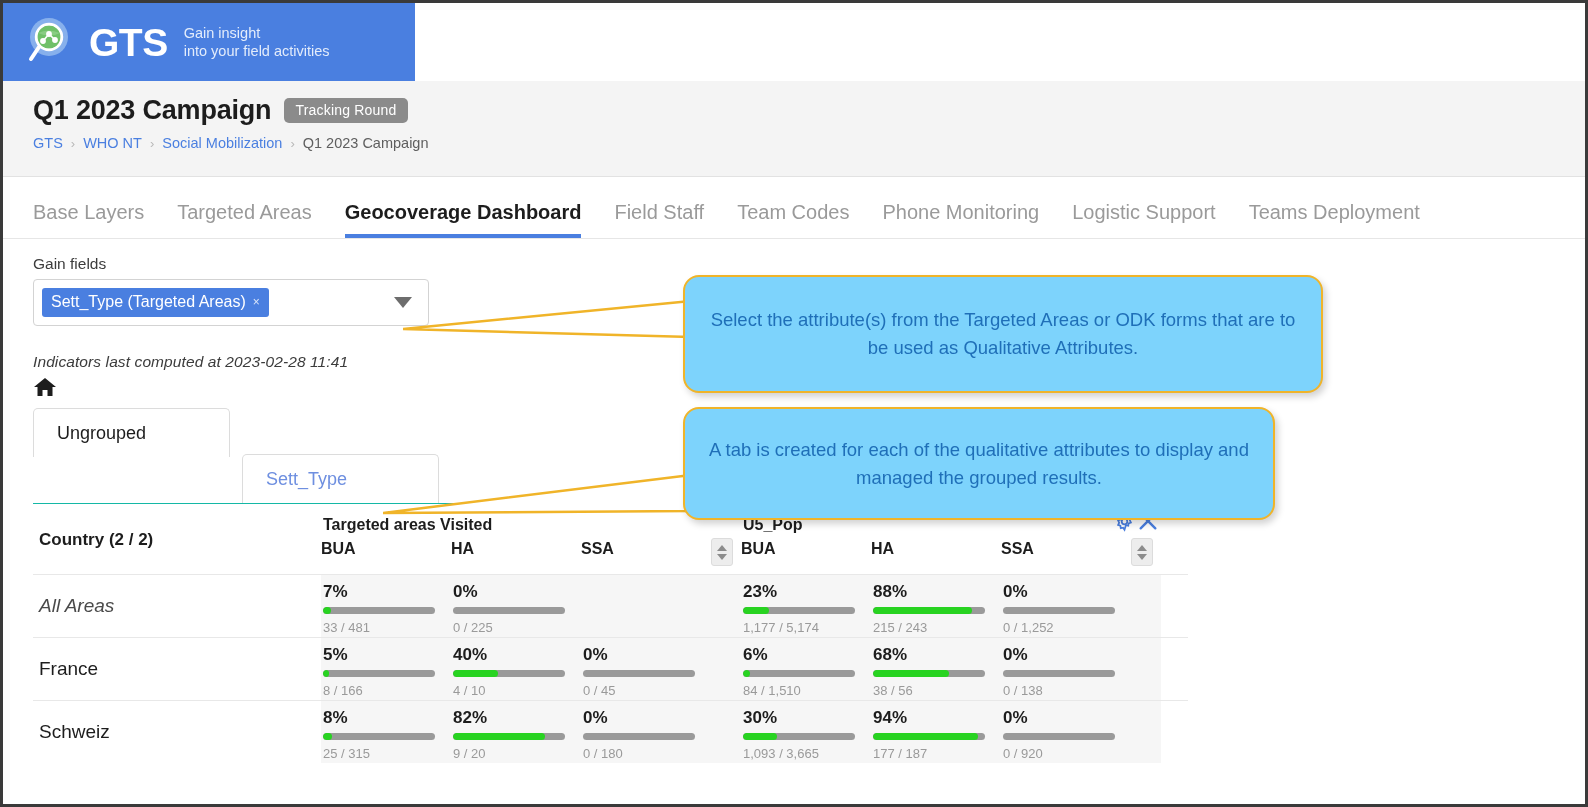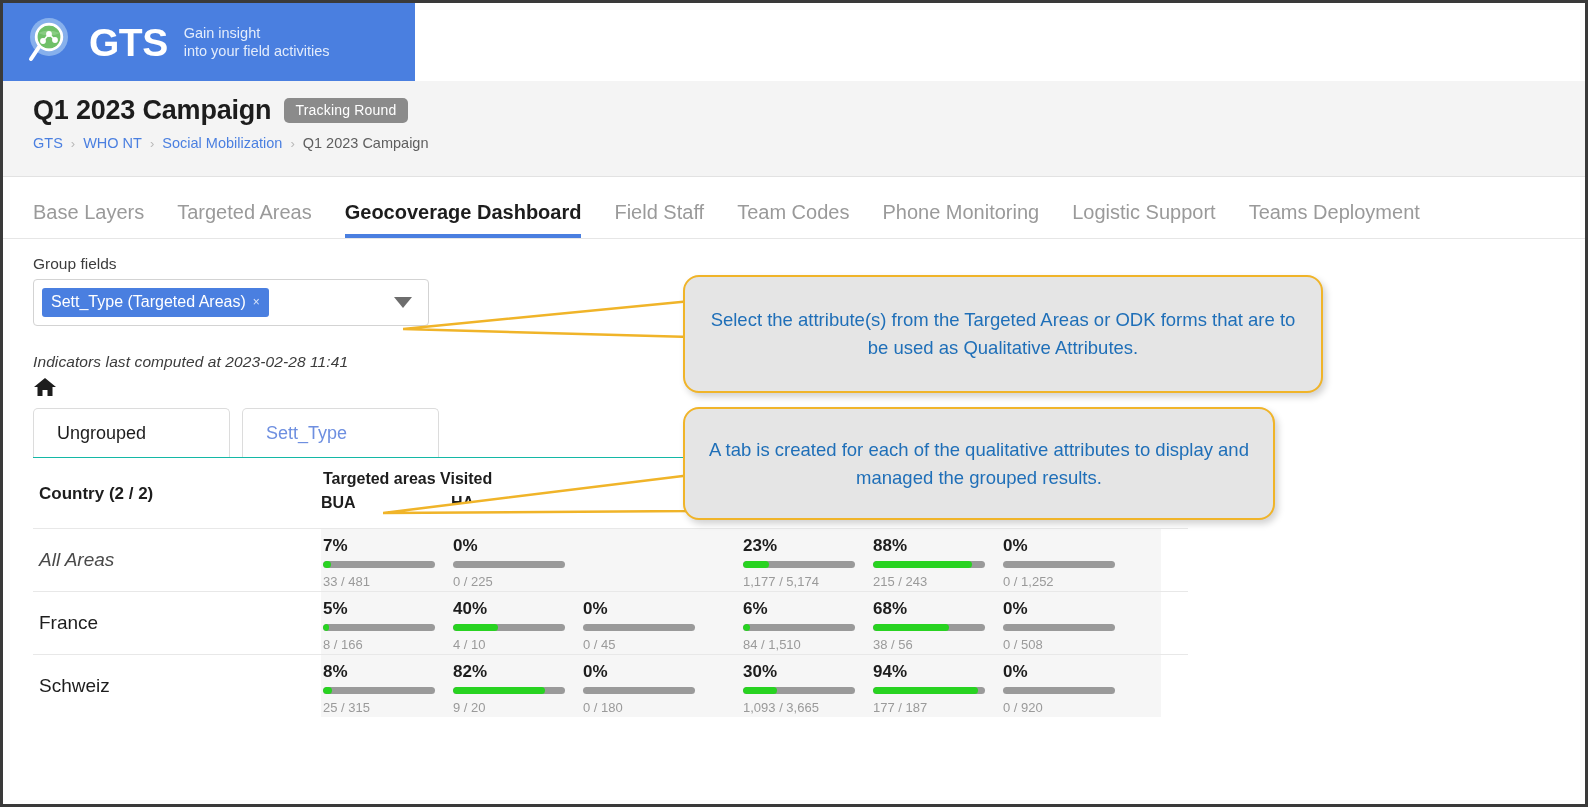--- a/index.html
+++ b/index.html
@@ -87,21 +87,21 @@
   .home-icon { margin-top: 5px; width: 24px; height: 22px; }
 
   
   .subtabs { display: flex; gap: 12px; margin-top: 10px; }
   .stab {
     width: 197px; height: 49px; border: 1px solid #dcdcdc;
     border-bottom: none; border-radius: 5px 5px 0 0; background: #fff;
     display: flex; align-items: center; padding-left: 23px;
     font-size: 18px; color: #1d1d1d;
   }
-  .stab.link { color: #6e8fe0; }
+  .stab.link { color: #6e8fe0; margin-top: 46px; }
 
   
   .tbl { width: 1155px; border-top: 1px solid #14b8a6; }
   .thead { display: flex; align-items: flex-start; padding: 12px 0 8px 0; position: relative; }
   .col-country { width: 288px; font-size: 17px; font-weight: bold; color: #1d1d1d; padding: 14px 0 0 6px; }
   .grp { width: 420px; position: relative; }
   .grp-title { font-size: 16px; font-weight: bold; color: #1d1d1d; padding-left: 2px; }
   .grp-subs { display: flex; margin-top: 6px; }
   .sub { width: 130px; font-size: 16px; font-weight: bold; color: #1d1d1d; }
   .sorter {
@@ -123,21 +123,21 @@
   .cellgrp { width: 420px; display: flex; background: #f6f6f6; }
   .cell { width: 130px; padding: 7px 0 0 2px; }
   .cell .pct { font-size: 17px; font-weight: bold; color: #1d1d1d; }
   .bar { width: 112px; height: 7px; background: #9a9a9a; border-radius: 4px; margin-top: 5px; overflow: hidden; }
   .bar > span { display: block; height: 100%; background: #28d321; border-radius: 4px; }
   .cell .frac { font-size: 13px; color: #9a9a9a; margin-top: 6px; }
   .cellgrp .spacer { width: 30px; }
 
   
   .callout {
-    position: absolute; background: #e5e5e5;
+    position: absolute; background: #7dd3fc;
     border: 2.5px solid #f0b429; border-radius: 16px;
     box-shadow: 3px 4px 7px rgba(0,0,0,.18);
     color: #1f6fb8; font-size: 18.5px; line-height: 1.5;
     text-align: center; display: flex; align-items: center; justify-content: center;
     padding: 14px 22px;
   }
   .lead { position: absolute; }
 </style>
 </head>
 <body>
@@ -193,21 +193,21 @@
     <div class="mtab active">Geocoverage Dashboard</div>
     <div class="mtab">Field Staff</div>
     <div class="mtab">Team Codes</div>
     <div class="mtab">Phone Monitoring</div>
     <div class="mtab">Logistic Support</div>
     <div class="mtab">Teams Deployment</div>
   </div>
 
   <div class="body-area">
 
-    <div class="field-label">Group fields</div>
+    <div class="field-label">Gain fields</div>
     <div class="multiselect" title="Select group fields">
       <div class="chip">
         <span>Sett_Type (Targeted Areas)</span>
         <span class="chip-x">×</span>
       </div>
       <span class="ms-caret"></span>
     </div>
 
     <div class="computed">Indicators last computed at 2023-02-28 11:41</div>
 
@@ -351,21 +351,21 @@
             <div class="bar" style="background: rgb(154, 154, 154);">
                 <span style="width: 68%; background: rgb(40, 211, 33);"></span>
               </div>
             <div class="frac">38 / 56</div>
           </div>
           <div class="cell">
             <div class="pct">0%</div>
             <div class="bar" style="background: rgb(154, 154, 154);">
                 <span style="width: 0%; background: rgb(40, 211, 33);"></span>
               </div>
-            <div class="frac">0 / 508</div>
+            <div class="frac">0 / 138</div>
           </div>
           <div class="spacer"></div>
         </div>
       </div>
 
       <div class="trow">
         <div class="name">Schweiz</div>
         <div class="cellgrp">
           <div class="cell">
             <div class="pct">8%</div>

